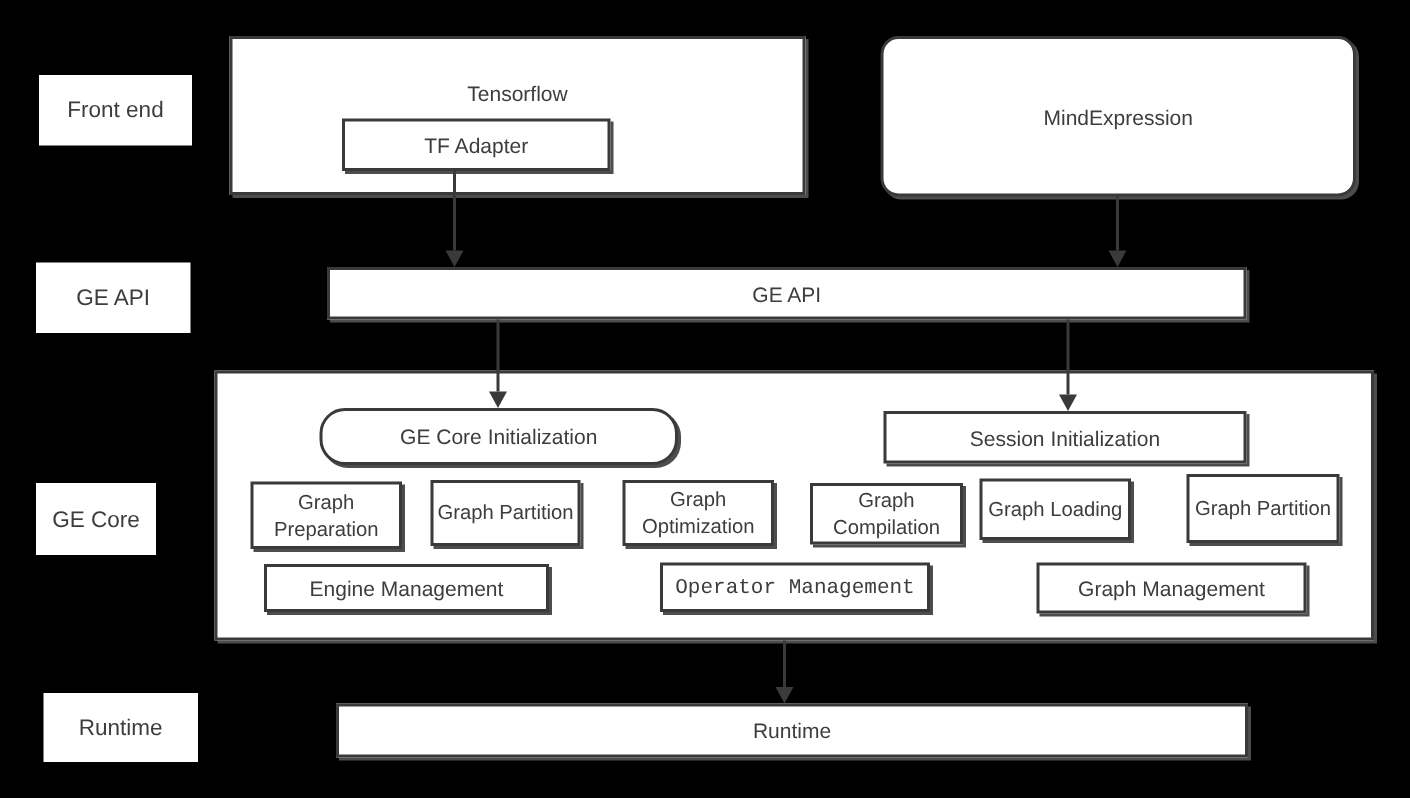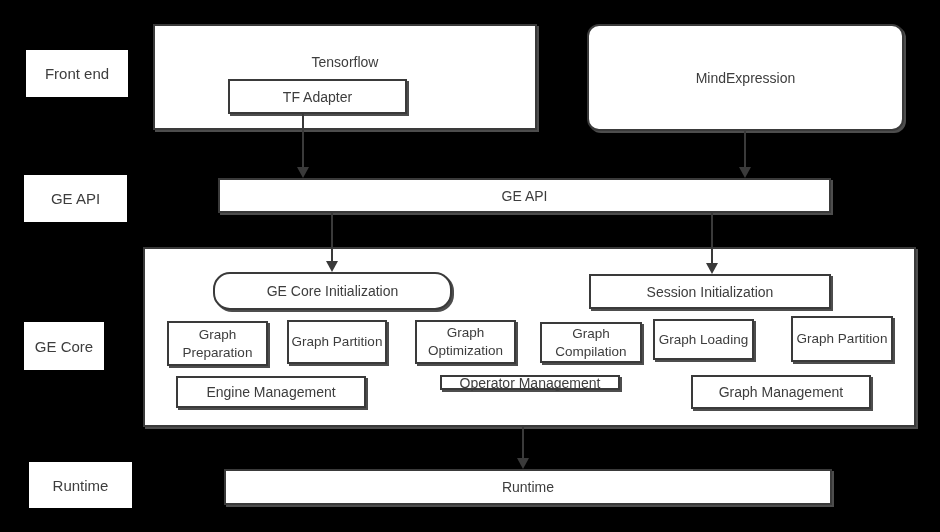--- a/index.html
+++ b/index.html
@@ -57,21 +57,21 @@
   .ge-core-init{left:68px;top:23px;width:239px;height:38px;border-radius:17px;}
   .session-init{left:444px;top:25px;width:242px;height:35px;}
   .module{font-size:13.5px;line-height:1.32;padding:2px 0;}
   .m-preparation{left:22px;top:72px;width:101px;height:45px;}
   .m-partition{left:142px;top:71px;width:100px;height:44px;}
   .m-optimization{left:270px;top:71px;width:101px;height:44px;}
   .m-compilation{left:395px;top:73px;width:102px;height:41px;}
   .m-loading{left:508px;top:70px;width:101px;height:41px;}
   .m-execution{left:646px;top:67px;width:102px;height:46px;}
   .mg-engine{left:31px;top:127px;width:190px;height:32px;}
-  .mg-operator{left:295px;top:126px;width:180px;height:15px;}
+  .mg-operator{left:295px;top:126px;width:180px;height:33px;font-family:Liberation Mono, monospace;}
   .mg-graph{left:546px;top:126px;width:180px;height:34px;}
 
   .runtime-bar{left:224px;top:469px;width:608px;height:36px;}
 
   
   .arrow{
     position:absolute;width:12px;
     display:flex;flex-direction:column;align-items:center;
     z-index:5;pointer-events:none;
   }

